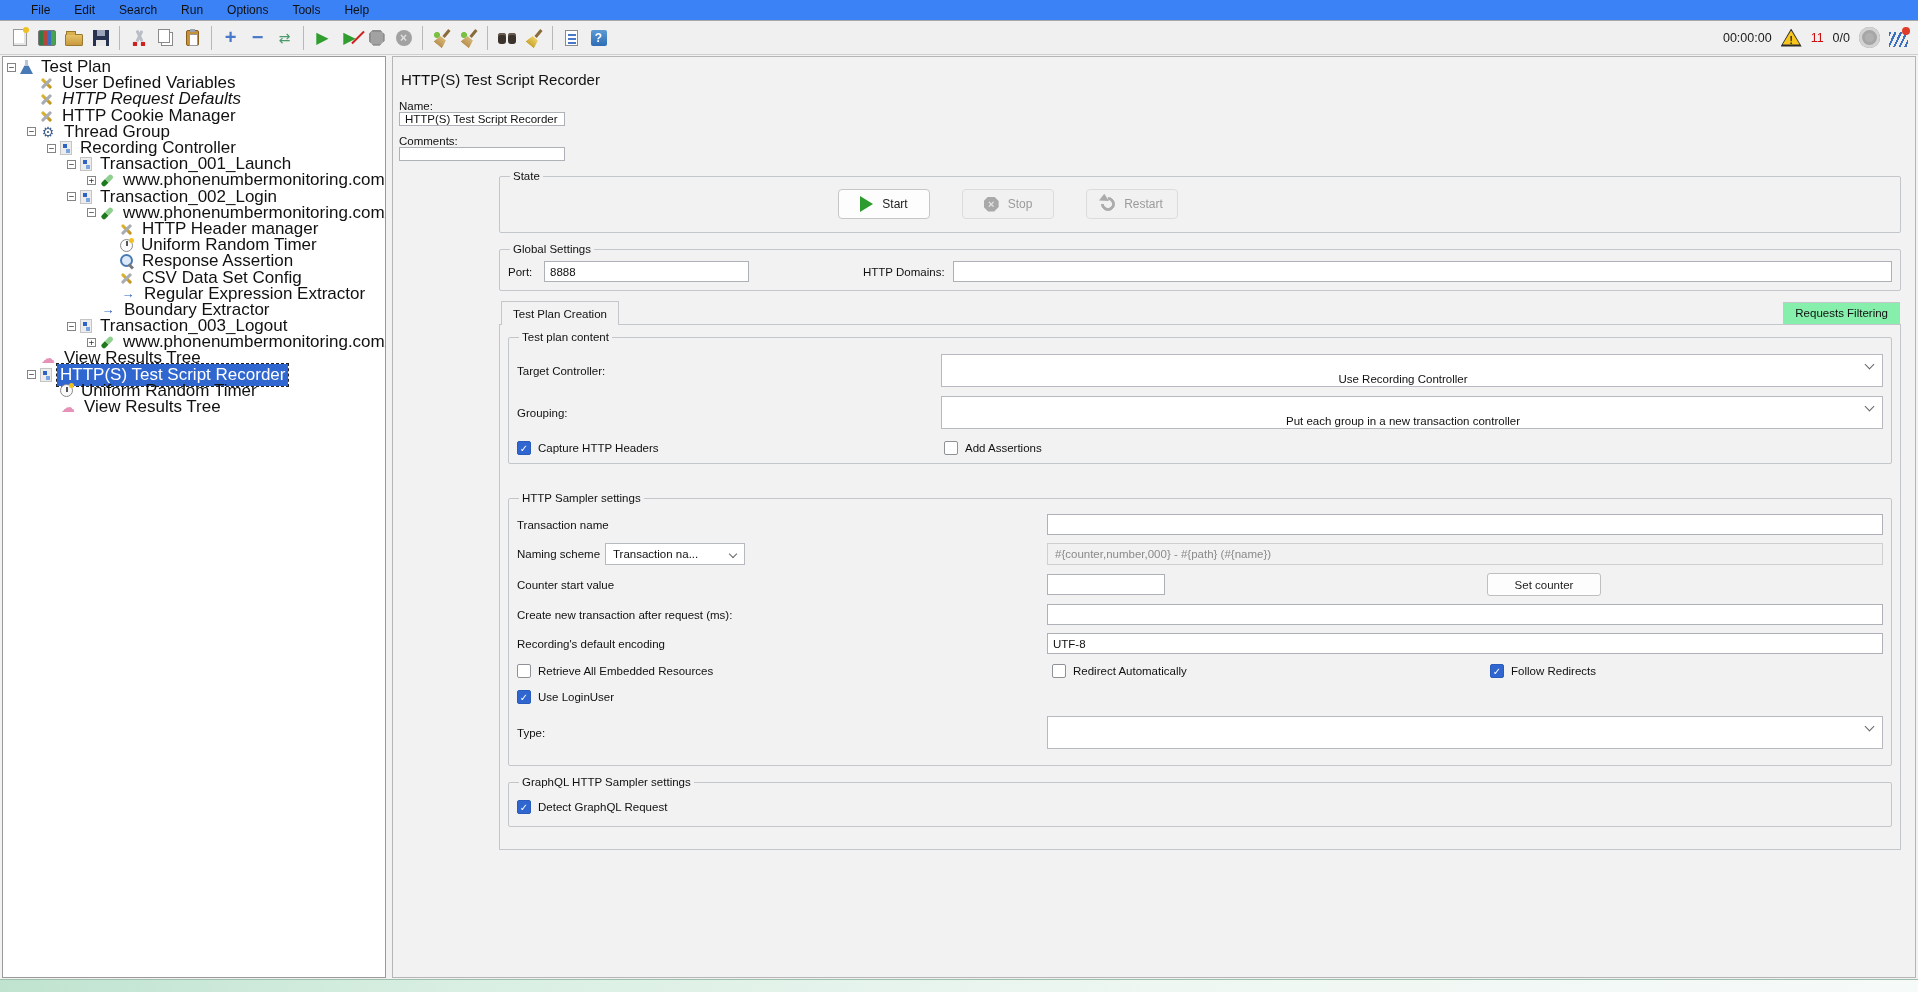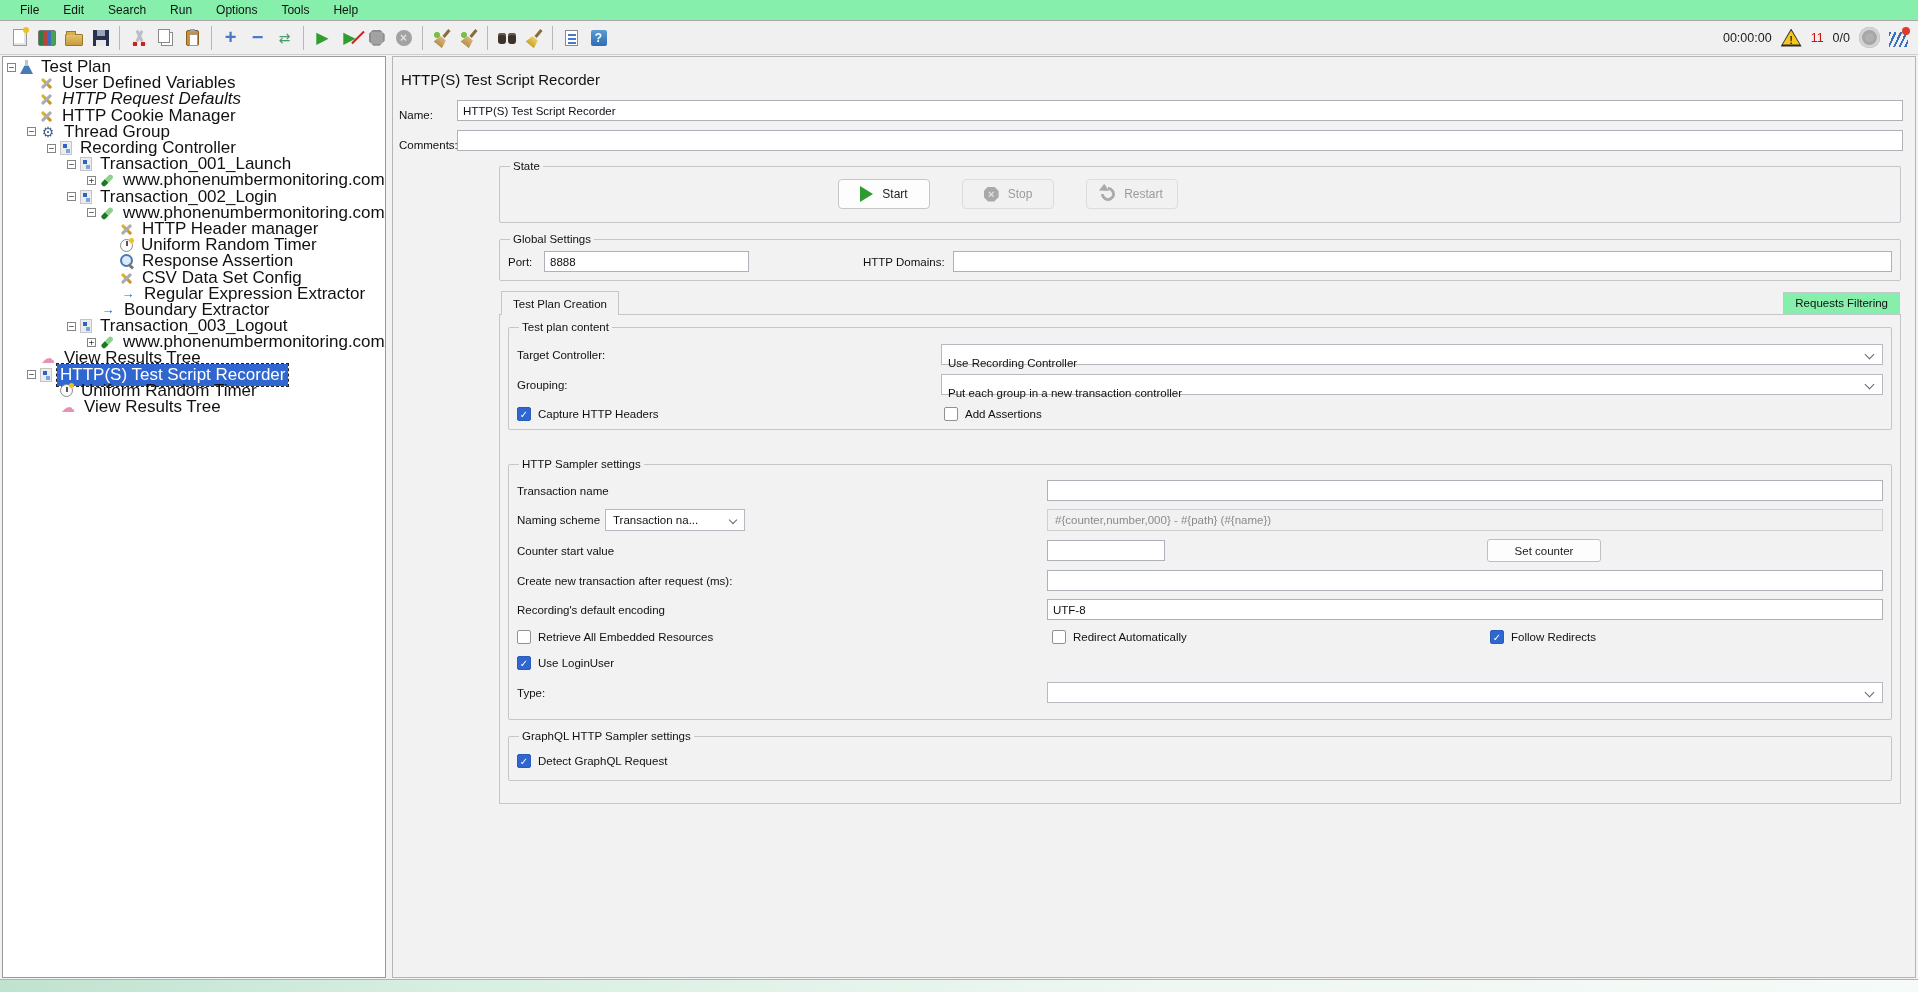--- a/index.html
+++ b/index.html
@@ -3,22 +3,22 @@
 <meta charset="utf-8">
 <style>
   * { box-sizing: border-box; }
   html,body { margin:0; padding:0; }
   body {
     width:1918px; height:992px; position:relative; overflow:hidden;
     font-family:"Liberation Sans","DejaVu Sans",sans-serif; font-size:11.5px;
     background:#f2f2f2; color:#111;
   }
   
-  .menubar { height:21px; background:#86efac; border-bottom:1px solid #a8a8a8;
-    display:flex; padding-left:8px; }
+  .menubar { height:21px; background:#3b82f6; border-bottom:1px solid #a8a8a8;
+    display:flex; padding-left:19px; }
   .menu-item { padding:3px 12px; font-size:12px; color:#111; cursor:default; }
   
   .toolbar { height:34px; background:#f0f0f0; border-bottom:1px solid #cfcfcf;
     display:flex; align-items:center; padding:0 6px; }
   .tb-sep { width:1px; height:24px; background:#b8b8b8; margin:0 5px; flex:none; }
   .tbtn { width:27px; height:28px; display:flex; align-items:center; justify-content:center; flex:none; }
   .ticon { width:20px; height:20px; display:flex; align-items:center; justify-content:center;
     font-size:15px; position:relative; }
   .ti-new-file { width:14px; height:17px; background:#fff; border:1px solid #9a9a9a;
     box-shadow:inset -2px -2px 0 #e4e4e4; position:relative; }
@@ -119,21 +119,21 @@
     border:2px solid #4a7ab5; background:#dce9f8; border-radius:50%; }
   .ic-assertion::after { content:""; position:absolute; right:0; bottom:1px; width:6px; height:2.5px;
     background:#777; transform:rotate(45deg); }
   .ic-extractor { color:#2e63c4; font-weight:bold; font-size:13px; line-height:13px; }
   .ic-results { color:#e591b8; font-size:14px; line-height:14px; }
   
   .main-panel { position:absolute; left:392px; right:2px; top:56px; bottom:14px;
     background:#f2f2f2; border:1px solid #b5b5b5; overflow:hidden; }
   .main-inner { padding:8px 12px 0 6px; }
   .main-title { font-size:15px; color:#111; margin:6px 0 12px 2px; }
-  .frow { display:flex; align-items:flex-end; margin-bottom:9px; }
+  .frow { display:flex; align-items:flex-start; margin-bottom:9px;flex-direction:column; }
   .frow .flabel { width:58px; flex:none; }
   .tinput { height:21px; border:1px solid #aeb2b8; background:#fff; font:inherit; padding:0 5px; color:#111; }
   .frow .tinput { flex:1; }
   .sections { margin:4px 2px 0 100px; }
   fieldset.jfs { border:1px solid #c3c7cb; border-radius:2px; margin:0 0 10px 0; padding:2px 8px 8px; }
   fieldset.jfs legend { font-size:11.5px; padding:0 3px; margin-left:2px; color:#111; }
   .state-btns { display:flex; gap:32px; padding:5px 0 5px 330px; }
   .jbtn { min-width:92px; height:30px; border:1px solid #c6c6c6; border-radius:4px; background:#fdfdfd;
     display:flex; align-items:center; justify-content:center; gap:9px; font:inherit; font-size:12px; color:#222; }
   .jbtn.disabled { background:#f1f1f1; color:#9b9b9b; border-color:#dcdcdc; }
@@ -152,22 +152,22 @@
   .gs-port-input { width:205px; flex:none; }
   .gs-dom-label { margin-left:114px; flex:none; }
   .gs-dom-input { flex:1; margin-left:8px; }
   .tabs { display:flex; margin-left:2px; align-items:flex-end; position:relative; z-index:2;justify-content:space-between; }
   .tab { padding:4px 11px 5px; font-size:11.5px; border:1px solid #c3c7cb; border-bottom:none;
     background:#86efac; margin-right:1px; }
   .tab.active { background:#f2f2f2; padding-top:6px; margin-bottom:-1px; }
   .tabpanel { border:1px solid #c3c7cb; padding:6px 8px 12px; position:relative; z-index:1; }
   .tpc-row { display:flex; align-items:center; margin:9px 0; }
   .tpc-row .lbl { width:424px; flex:none; }
-  .dd { flex:1; height:21px; background:#fff; border:1px solid #b6bac0; display:flex; align-items:center;
-    padding:16px 24px 0 6px; position:relative; color:#111; }
+  .dd { flex:1; height:33px; background:#fff; border:1px solid #b6bac0; display:flex; align-items:center;
+    padding:16px 24px 0 6px; position:relative; color:#111;justify-content:center; }
   .dd::after { content:""; position:absolute; right:9px; top:6px; width:6px; height:6px;
     border-right:1.6px solid #666; border-bottom:1.6px solid #666; transform:rotate(45deg); }
   .checks3 { display:grid; margin-top:12px; }
   .tpc-checks { grid-template-columns:427px 361px auto; }
   .hs-checks { grid-template-columns:535px 438px auto; margin:10px 0 4px; }
   .chk { display:flex; align-items:center; gap:7px; }
   .box { width:14px; height:14px; border:1px solid #8e9297; background:#fff; border-radius:2px; flex:none;
     display:flex; align-items:center; justify-content:center; color:#fff; font-size:10px; }
   .chk.checked .box { background:#2f66cf; border-color:#2a5cbb; }
   .chk.checked .box::before { content:"✓"; }

